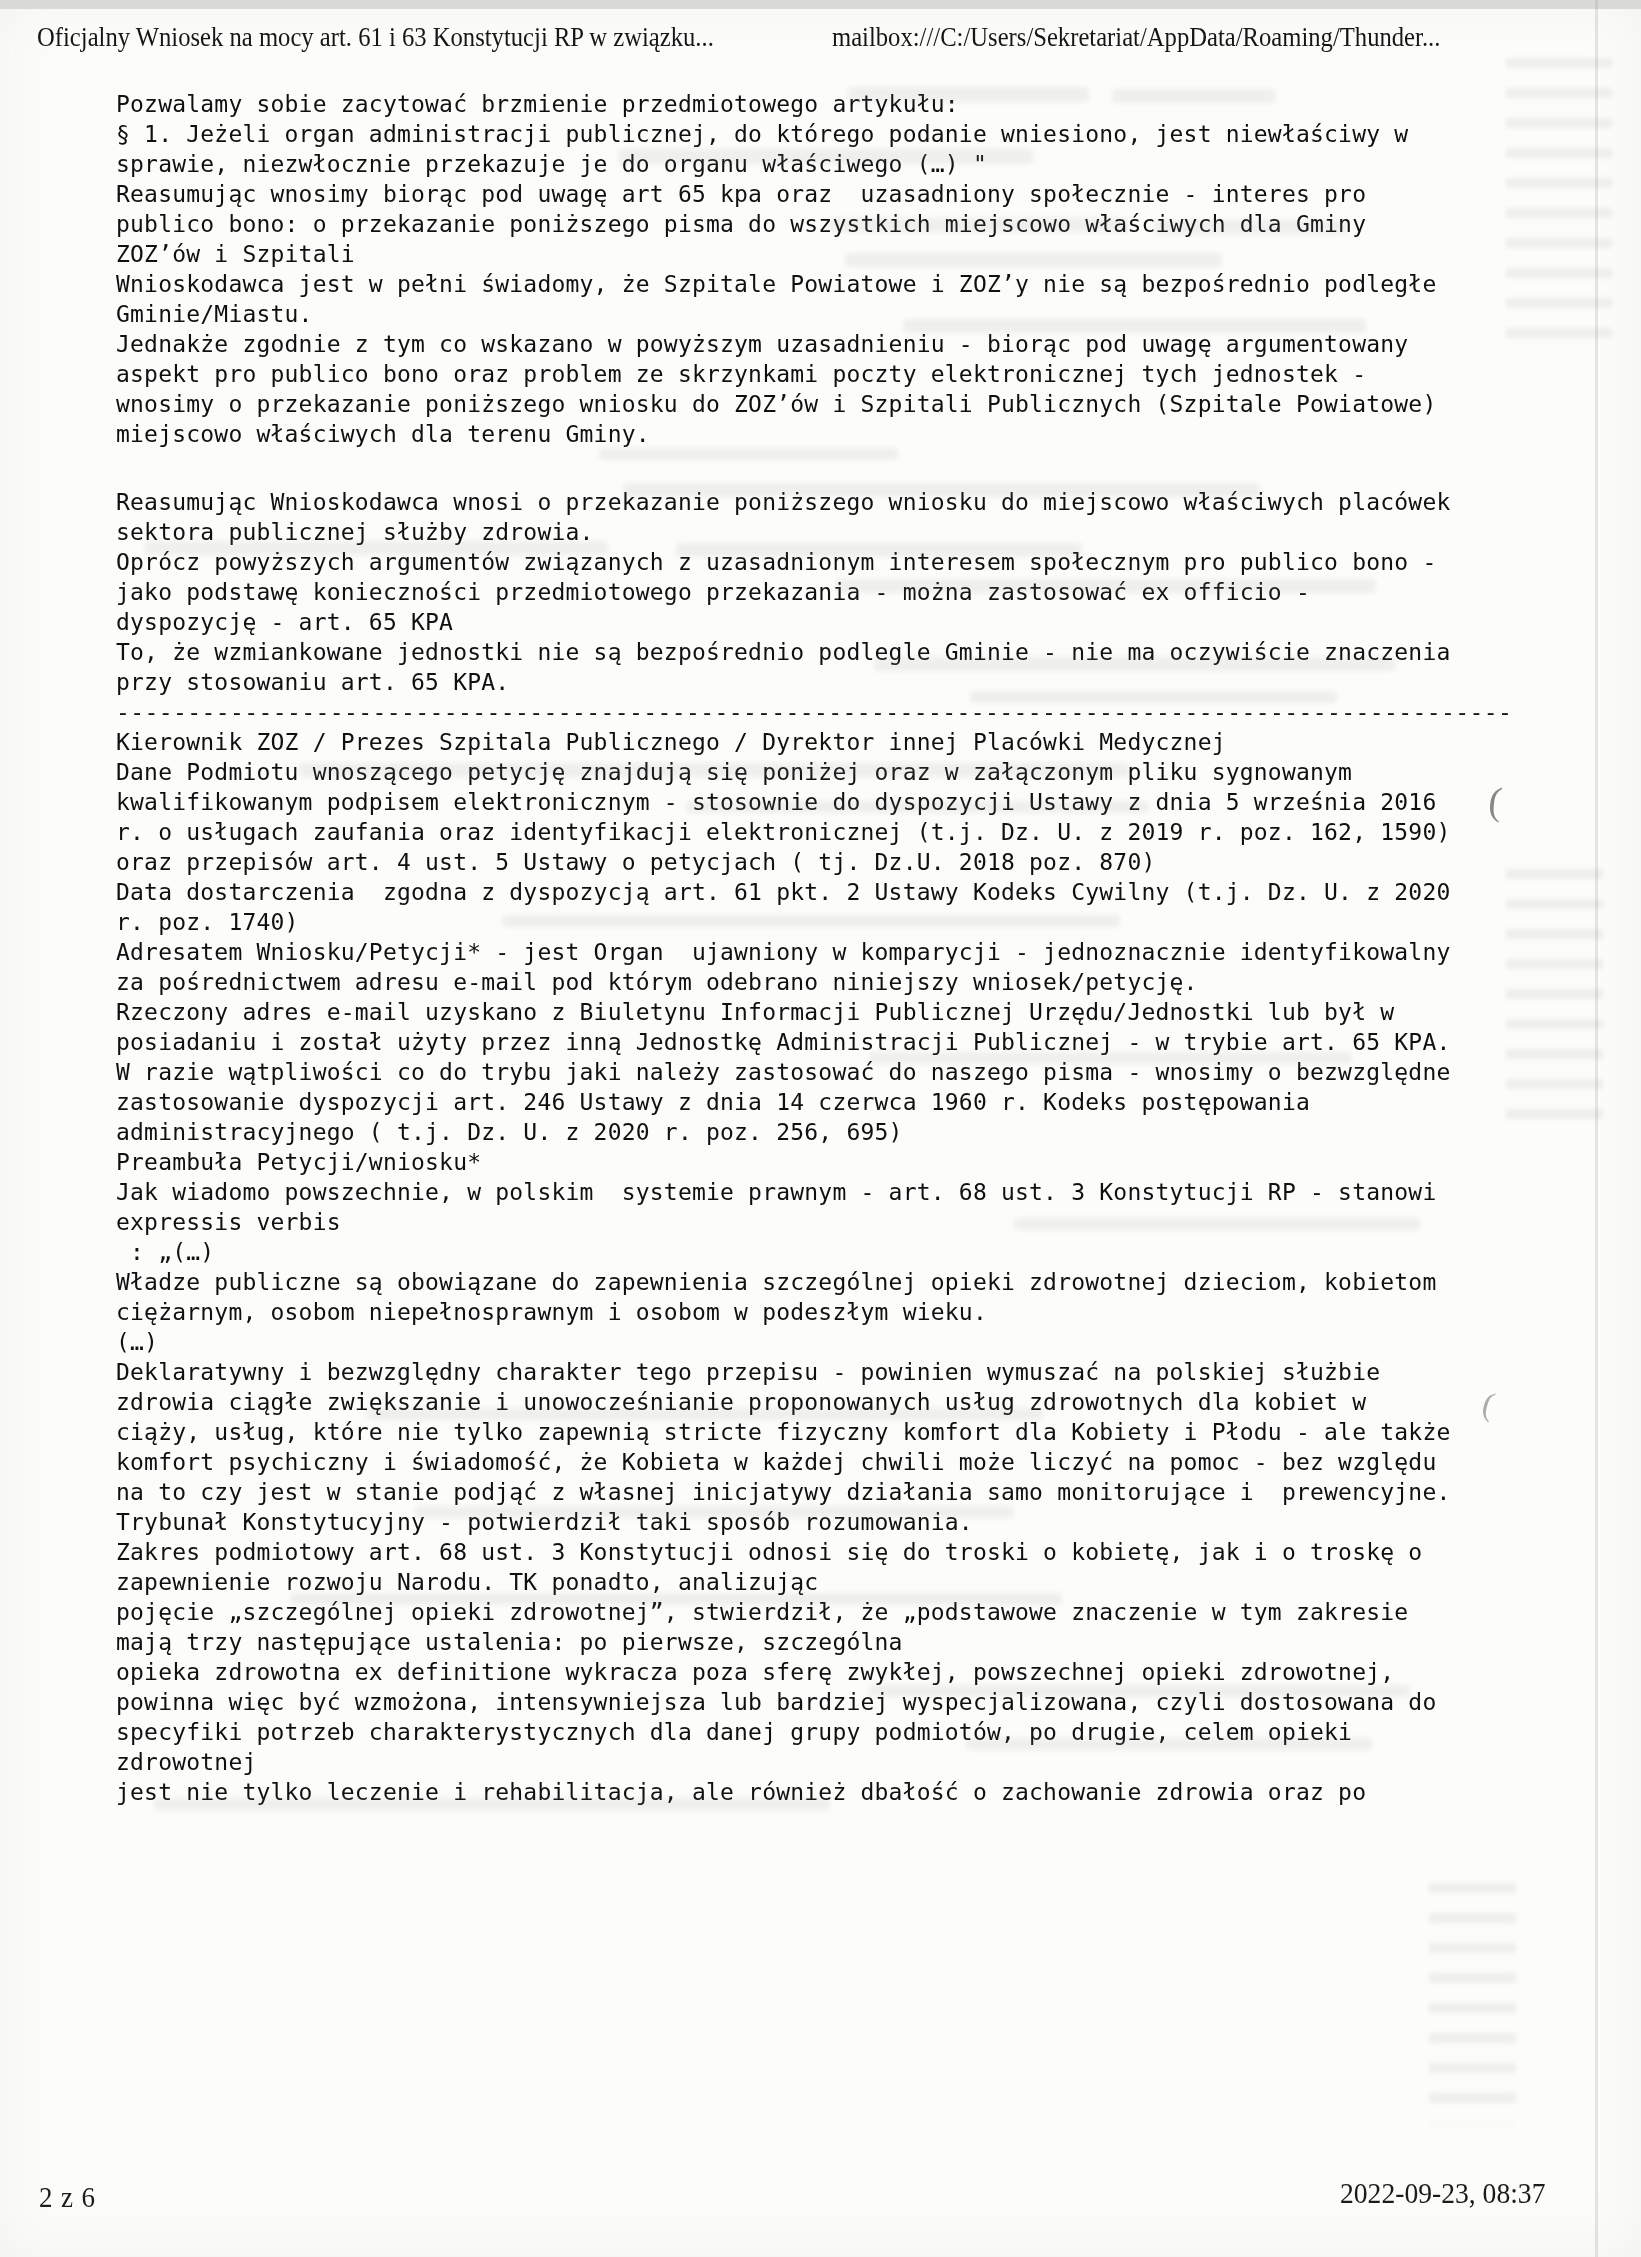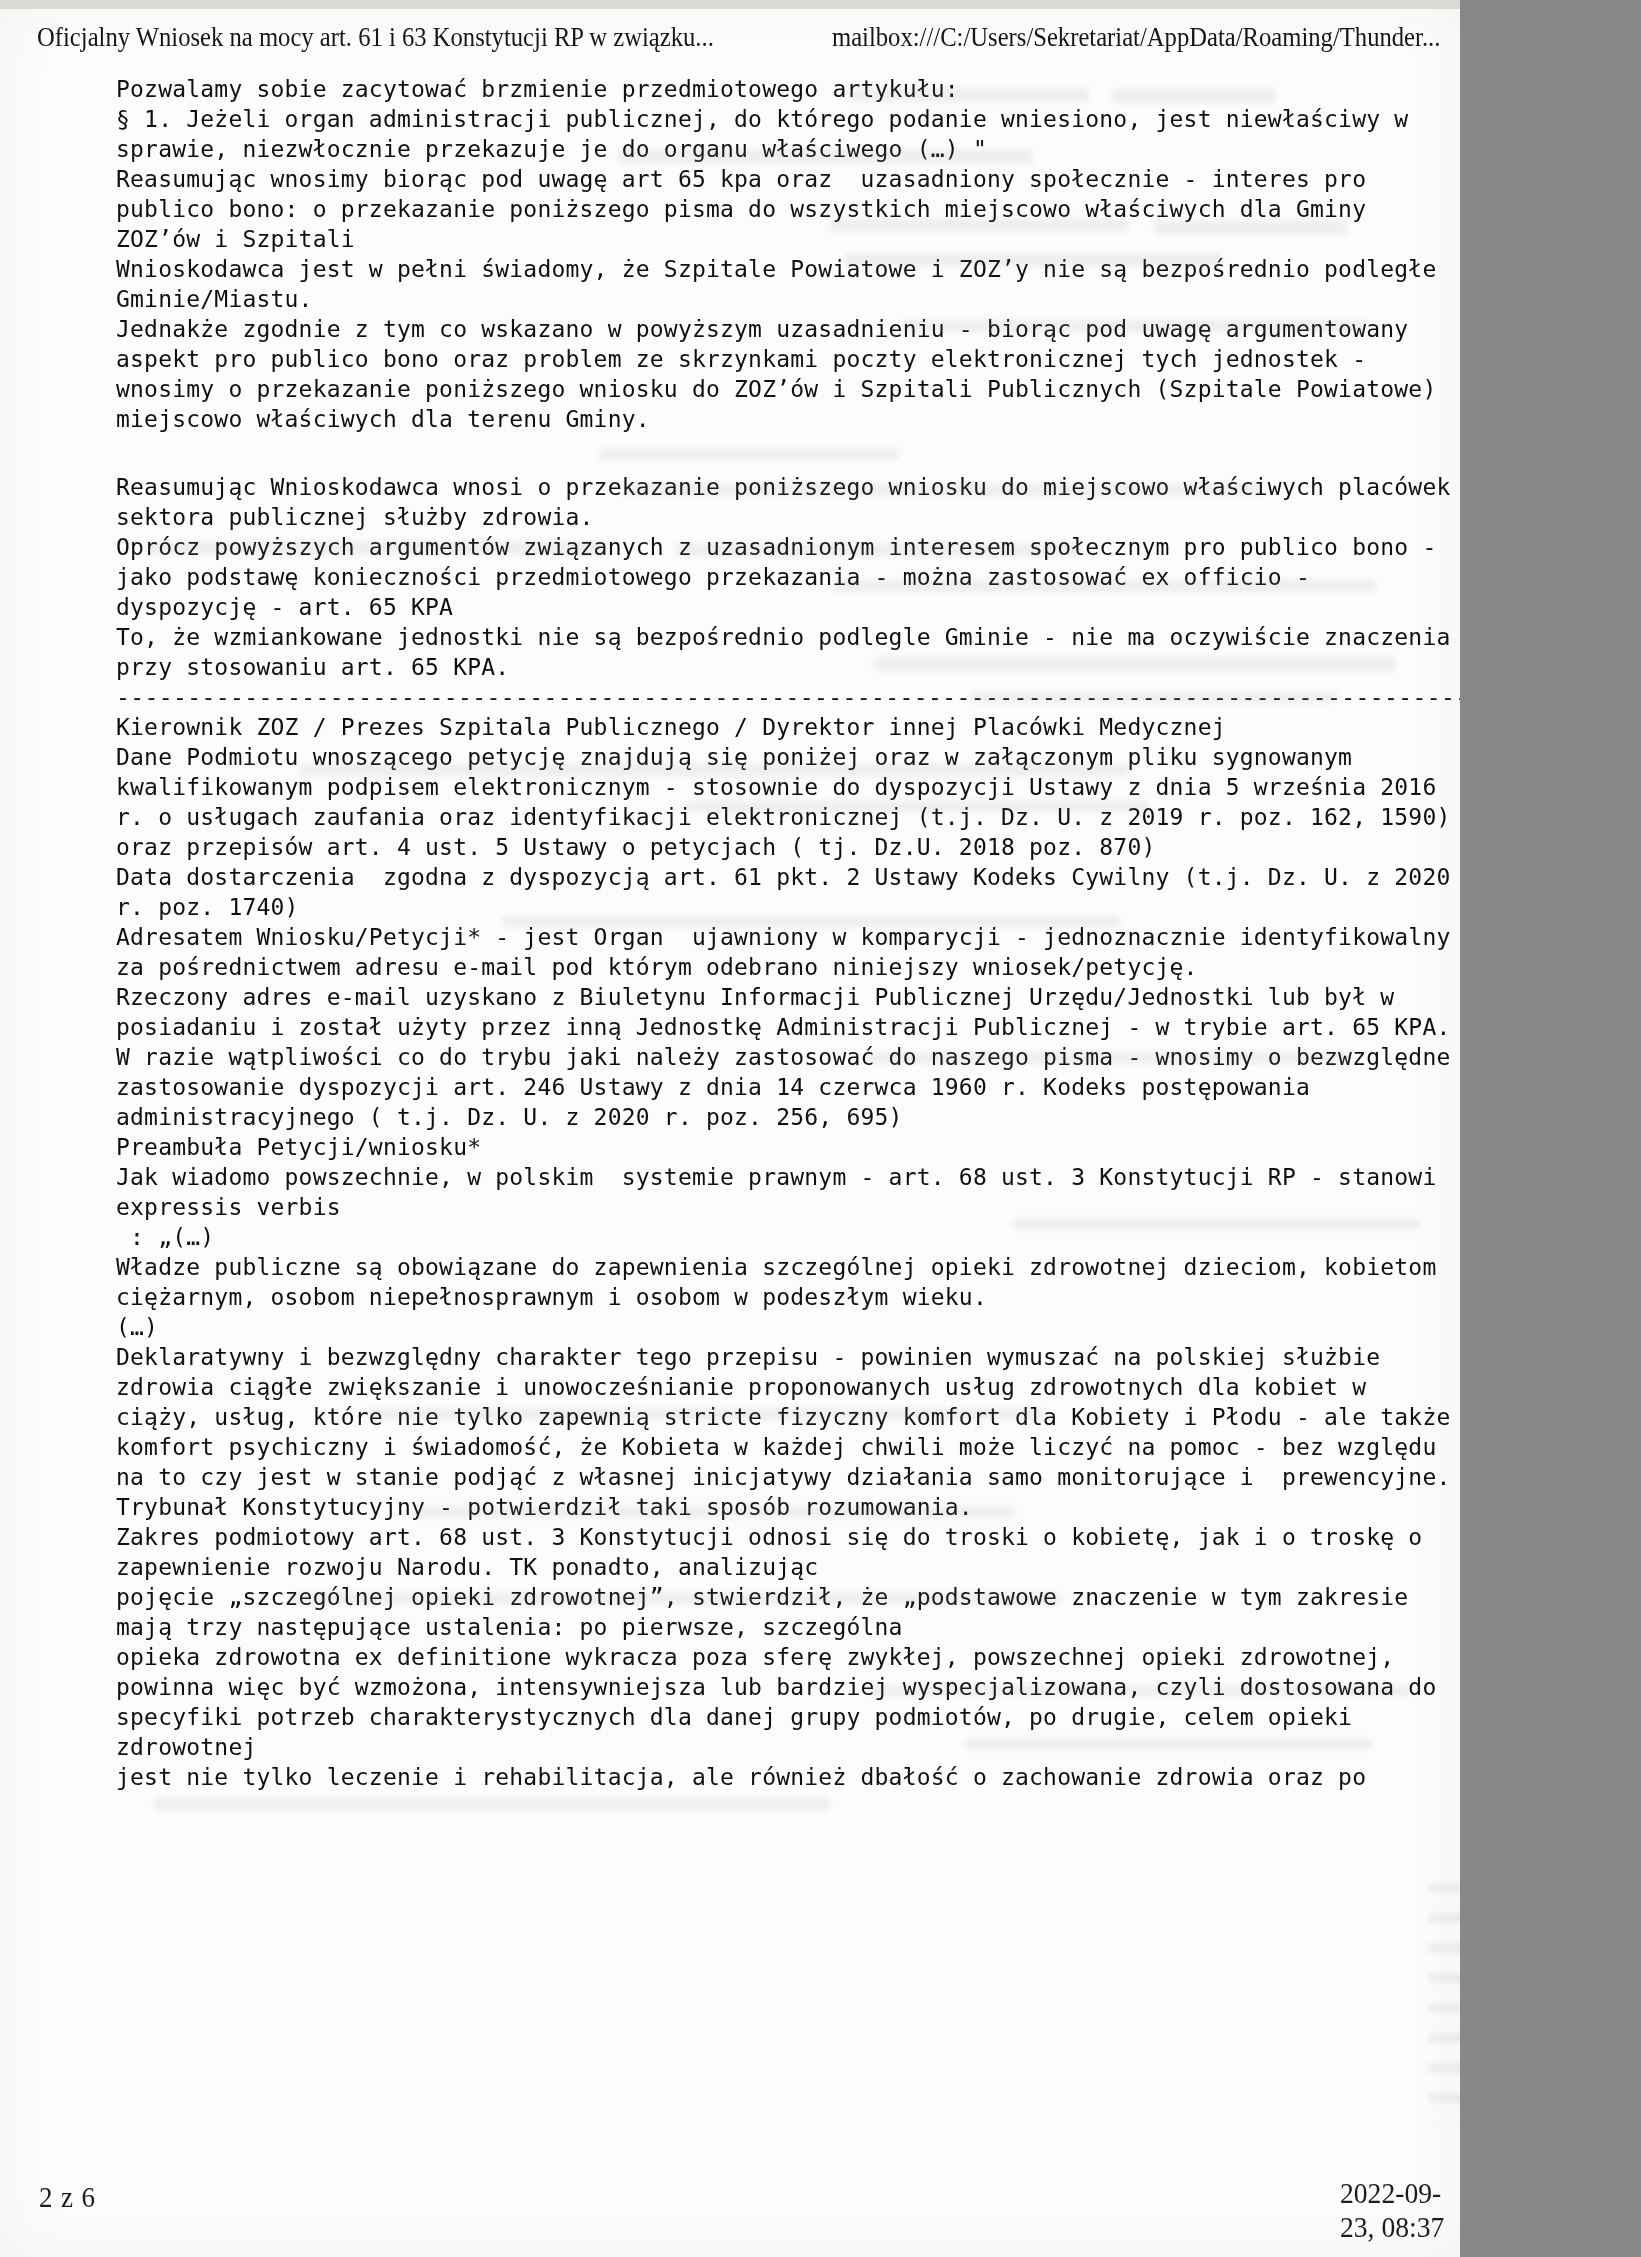--- a/index.html
+++ b/index.html
@@ -1,18 +1,18 @@
 <!DOCTYPE html>
 <html><head>
 <meta charset="utf-8">
 <style>
   html,body{margin:0;padding:0;background:#888;}
   .page{
     position:relative;
-    width:1460px;height:2257px;
+    width:1641px;height:2257px;
     background:#fcfcfa;
     overflow:hidden;
     box-shadow:inset 0 0 58px rgba(60,60,50,.05);
     font-family:"DejaVu Sans Mono", monospace;
   }
   .scan-top-band{
     position:absolute;left:0;top:0;width:1641px;height:8.7px;
     background:#c9c9c5;opacity:.65;
   }
   .print-header{
@@ -22,21 +22,21 @@
   }
   .print-header .hdr-left{
     position:absolute;left:37px;top:0;white-space:nowrap;
     transform:scaleX(.88);transform-origin:left center;
   }
   .print-header .hdr-right{
     position:absolute;left:832px;top:0;white-space:nowrap;
     transform:scaleX(.88);transform-origin:left center;
   }
   .content{
-    position:absolute;left:116px;top:74px;width:1424px;
+    position:absolute;left:116px;top:89px;width:1424px;
     font-size:23px;line-height:30px;color:#101010;
     letter-spacing:0.2px;
   }
   .sec{white-space:pre-wrap;}
   .gap1{}
   .gap2{margin-top:38px;}
   .separator{letter-spacing:0.4px;color:#141414;}
   .footer-left{
     position:absolute;left:39px;top:2180px;
     font-family:"Liberation Serif", serif;font-size:30px;color:#1c1c1c;

